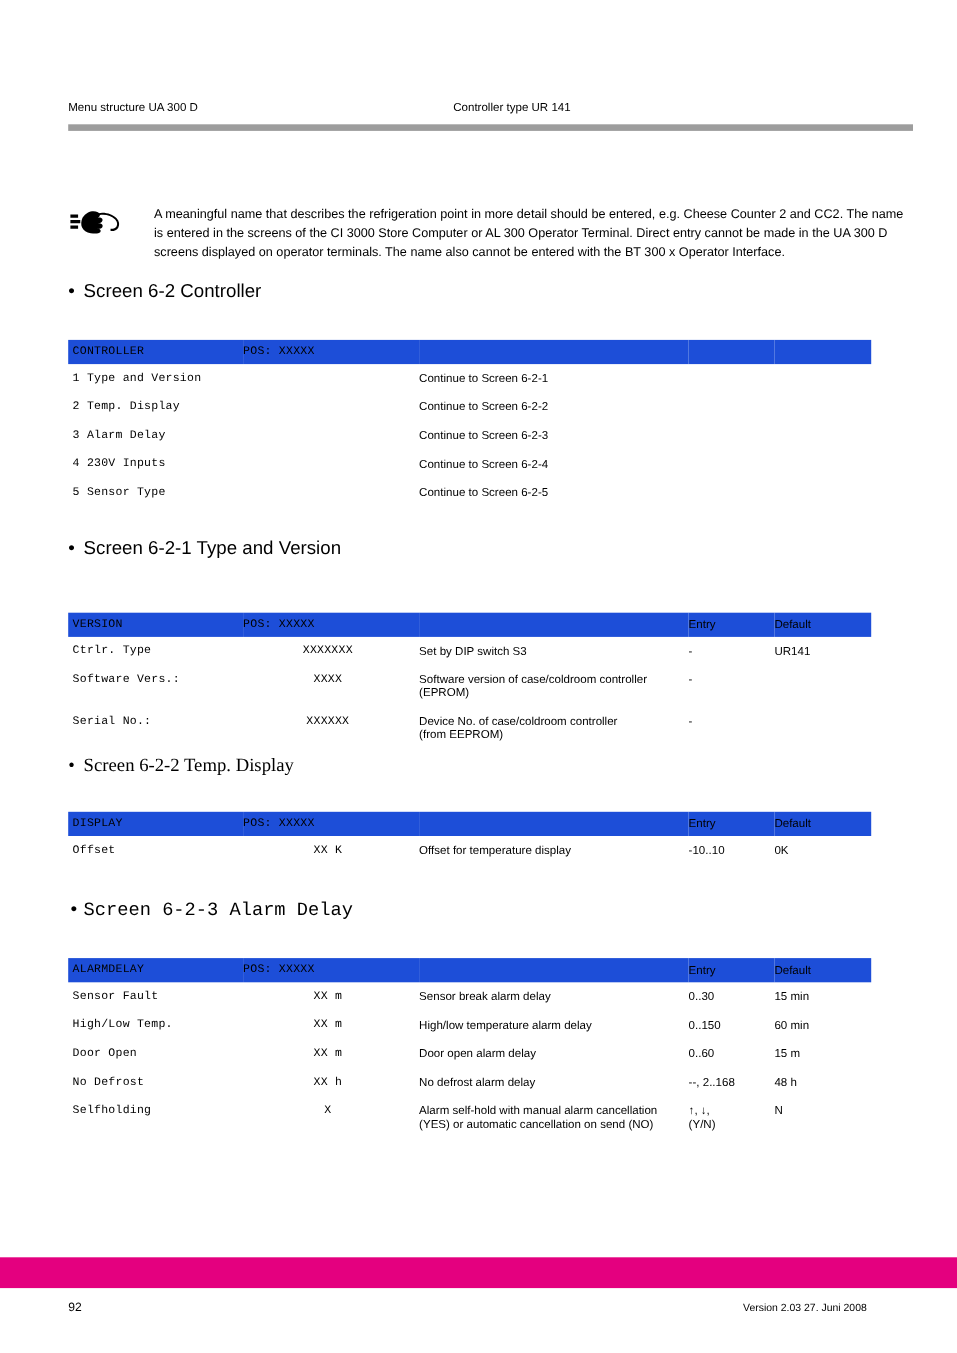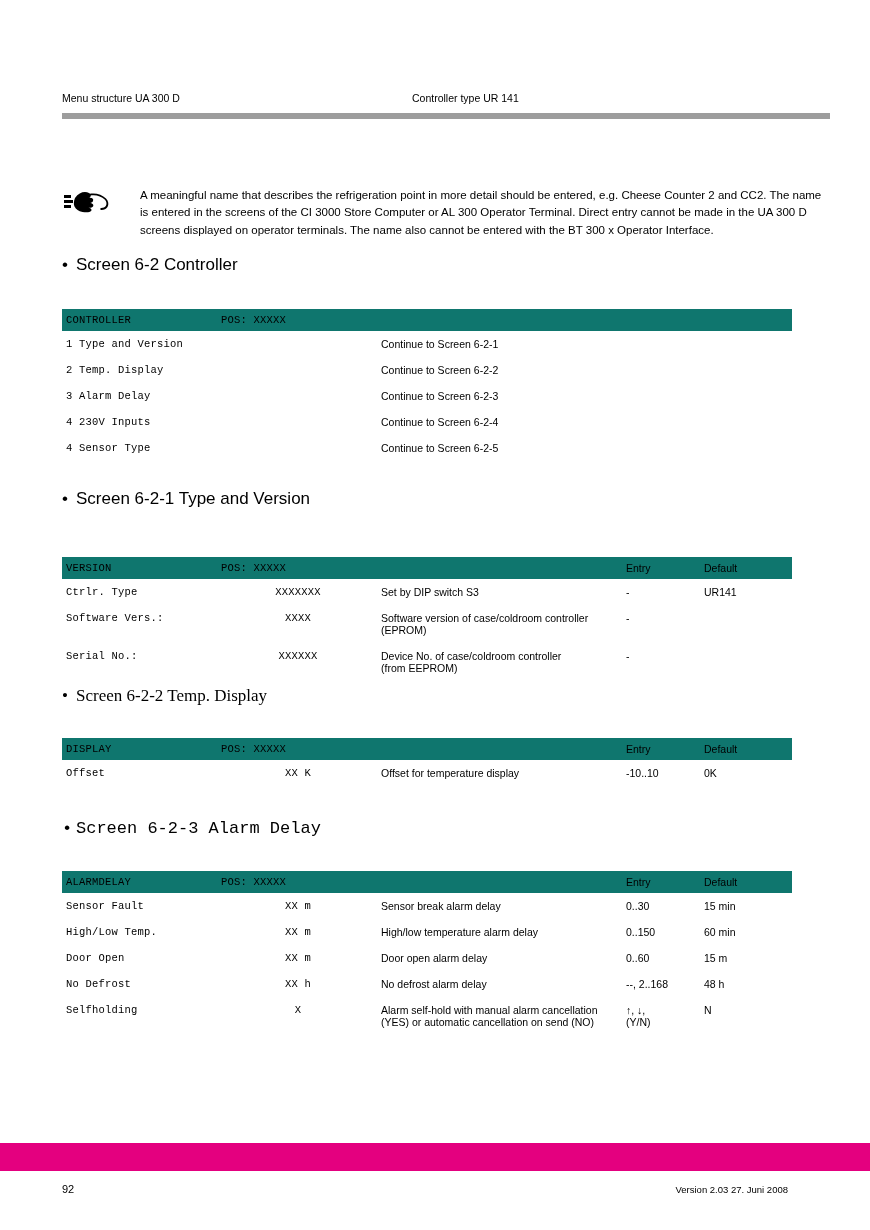--- a/index.html
+++ b/index.html
@@ -86,21 +86,21 @@
     left: 62px;
     width: 726px;
     border-collapse: collapse;
     table-layout: fixed;
   }
   .tbl td {
     vertical-align: top;
     padding: 0;
   }
   .tbl .hdr td {
-    background: #0f766e;
+    background: #1d4ed8;
     height: 22px;
     vertical-align: middle;
   }
   .mono {
     font-family: "Liberation Mono", monospace;
     font-size: 10.5px;
     letter-spacing: 0.2px;
   }
   .sans {
     font-family: "Liberation Sans", sans-serif;
@@ -200,21 +200,21 @@
       <td class="c-def sans"></td>
     </tr>
     <tr class="rowpad">
       <td class="c-name mono">4 230V Inputs</td>
       <td class="c-pos mono val-right"></td>
       <td class="c-desc sans">Continue to Screen 6-2-4</td>
       <td class="c-entry sans"></td>
       <td class="c-def sans"></td>
     </tr>
     <tr class="rowpad">
-      <td class="c-name mono">4 Sensor Type</td>
+      <td class="c-name mono">5 Sensor Type</td>
       <td class="c-pos mono val-right"></td>
       <td class="c-desc sans">Continue to Screen 6-2-5</td>
       <td class="c-entry sans"></td>
       <td class="c-def sans"></td>
     </tr>
   </tbody>
     </table>
 
   <div class="bullet-heading" style="top:489px;">
     <span class="dot">•</span><span>Screen 6-2-1 Type and Version</span>

